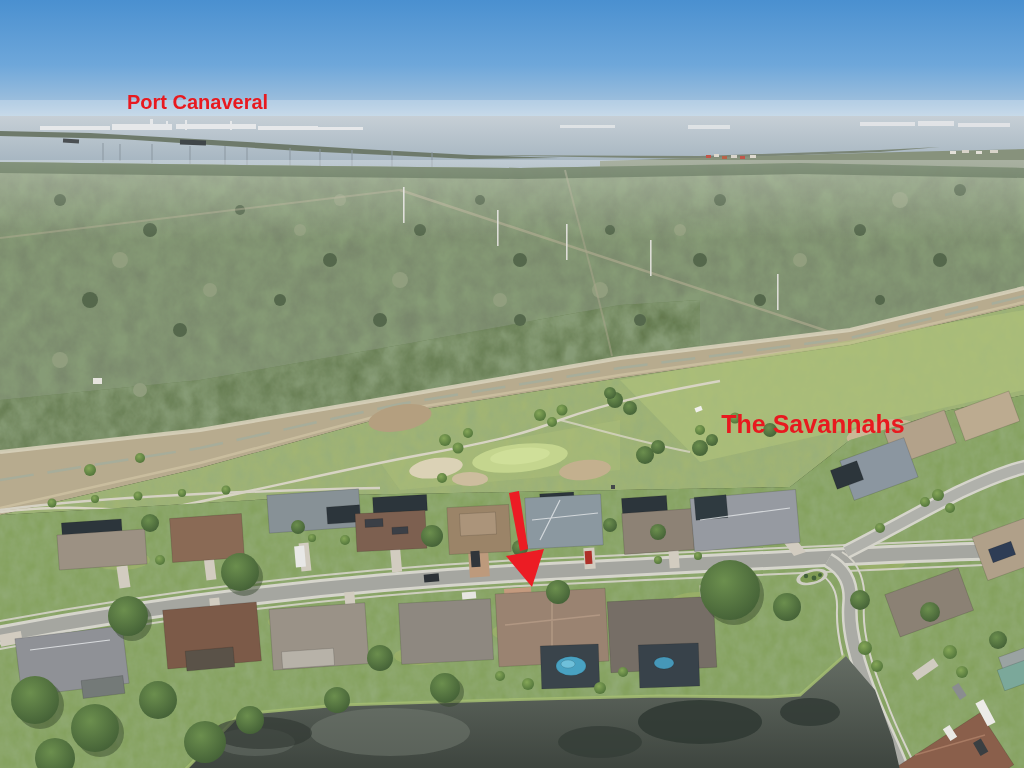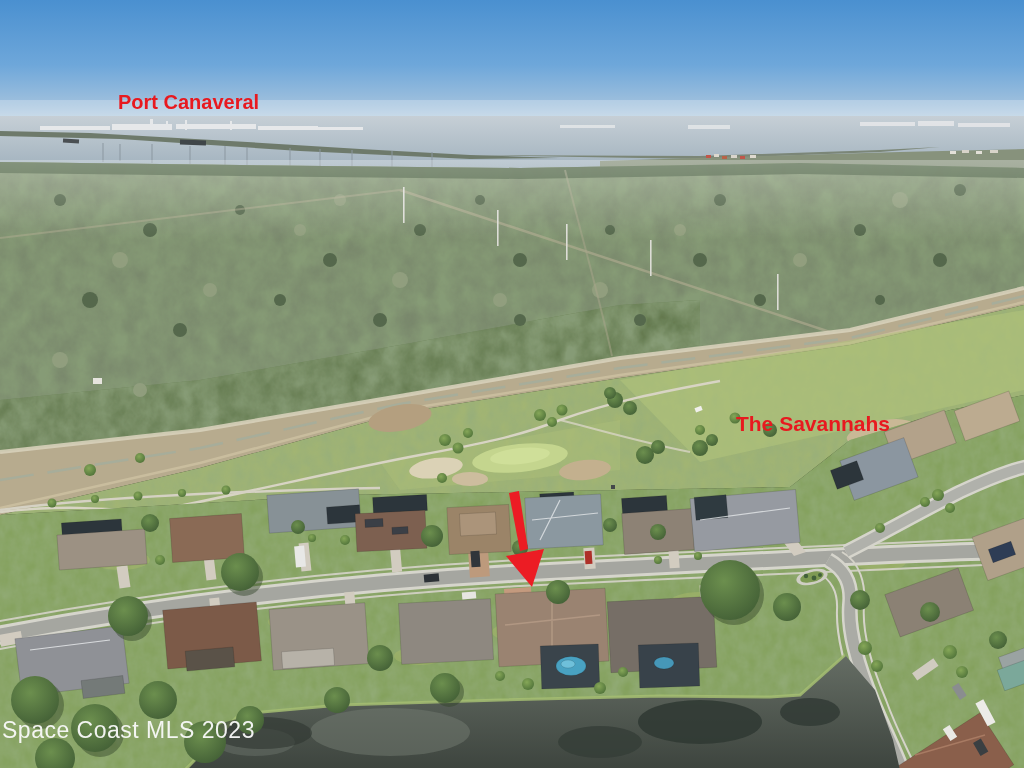--- a/index.html
+++ b/index.html
@@ -2,22 +2,22 @@
 <html><head>
 <meta charset="utf-8">
 <style>
   html,body{margin:0;padding:0;background:#222;}
   .stage{
     position:relative;width:1024px;height:768px;overflow:hidden;
     font-family:"Liberation Sans",sans-serif;
   }
   .stage svg.scene{position:absolute;left:0;top:0;}
   .label{position:absolute;font-weight:bold;color:#e8191f;white-space:pre;}
-  .label-port{left:118px;top:91px;font-size:20px;letter-spacing:0px;}
-  .label-golf{left:713px;top:359px;width:200px;text-align:center;font-size:21px;line-height:26px;}
+  .label-port{left:127px;top:91px;font-size:20px;letter-spacing:0px;}
+  .label-golf{left:713px;top:359px;width:200px;text-align:center;font-size:25px;line-height:26px;}
   .watermark{
     position:absolute;left:2px;top:717px;font-size:23px;font-weight:400;
     color:rgba(250,250,250,0.95);letter-spacing:0.5px;
   }
 </style>
 </head>
 <body>
 
 <div class="stage">
 <svg class="scene" width="1024" height="768" viewBox="0 0 1024 768">
@@ -443,14 +443,13 @@
     <polygon points="506,556 544,549 532,587" fill="#ec1c24"></polygon>
   </g>
 </svg>
 
 <div class="label label-port">Port Canaveral</div>
 
 <div class="label label-golf">
   <div>The Savannahs</div>
 </div>
 
-<div class="watermark">Space Coast MLS 2023</div>
 </div>
 
 </body></html>

